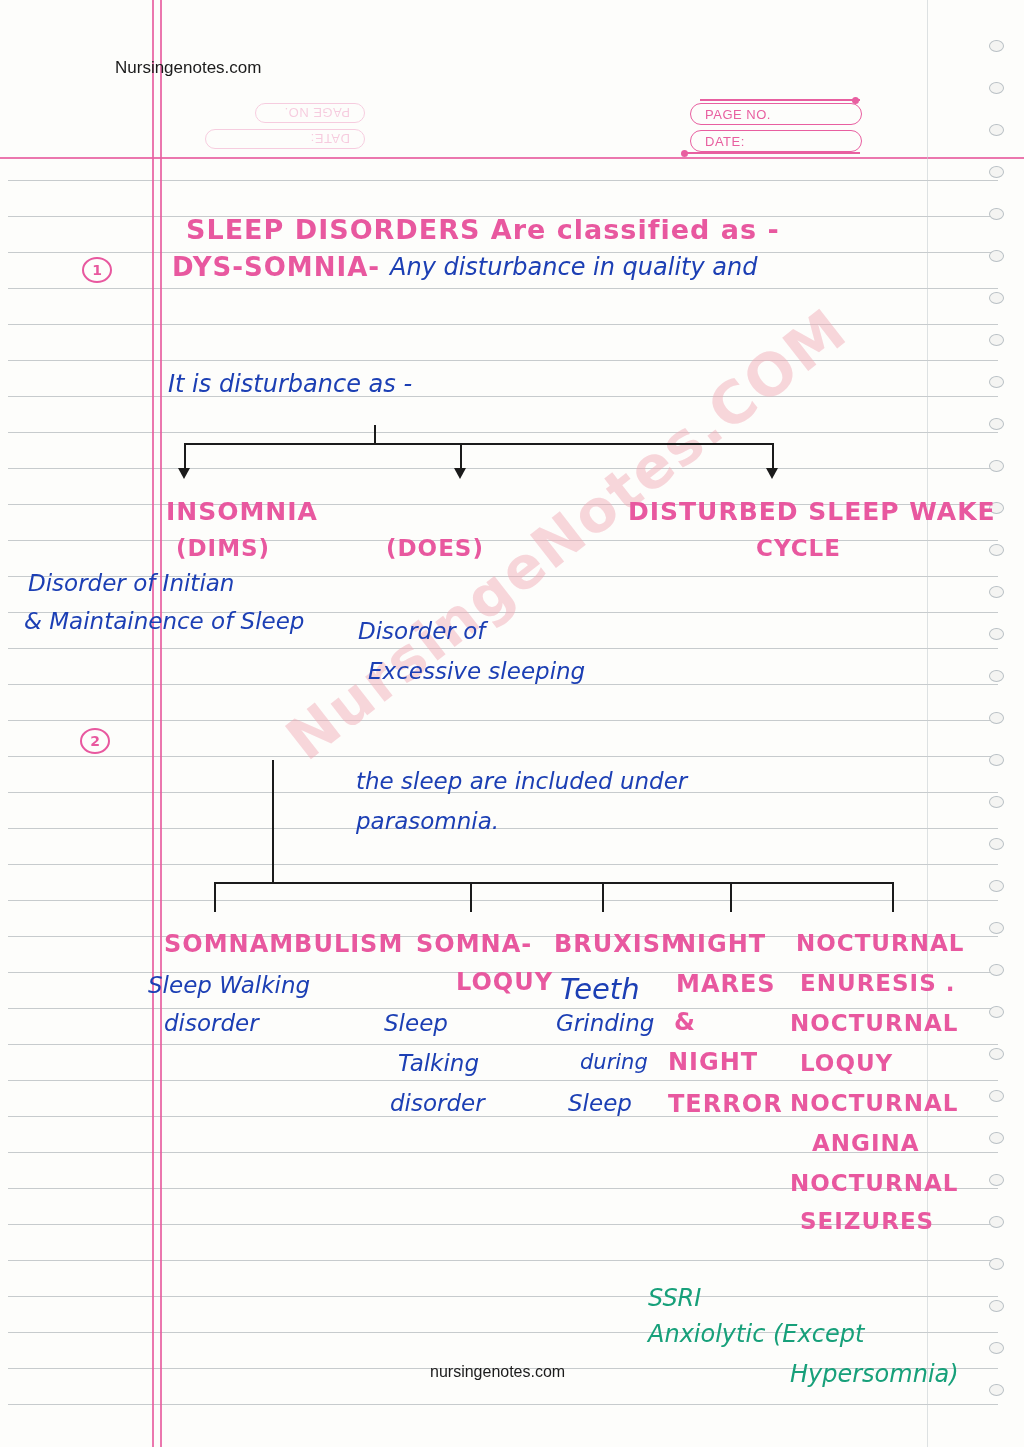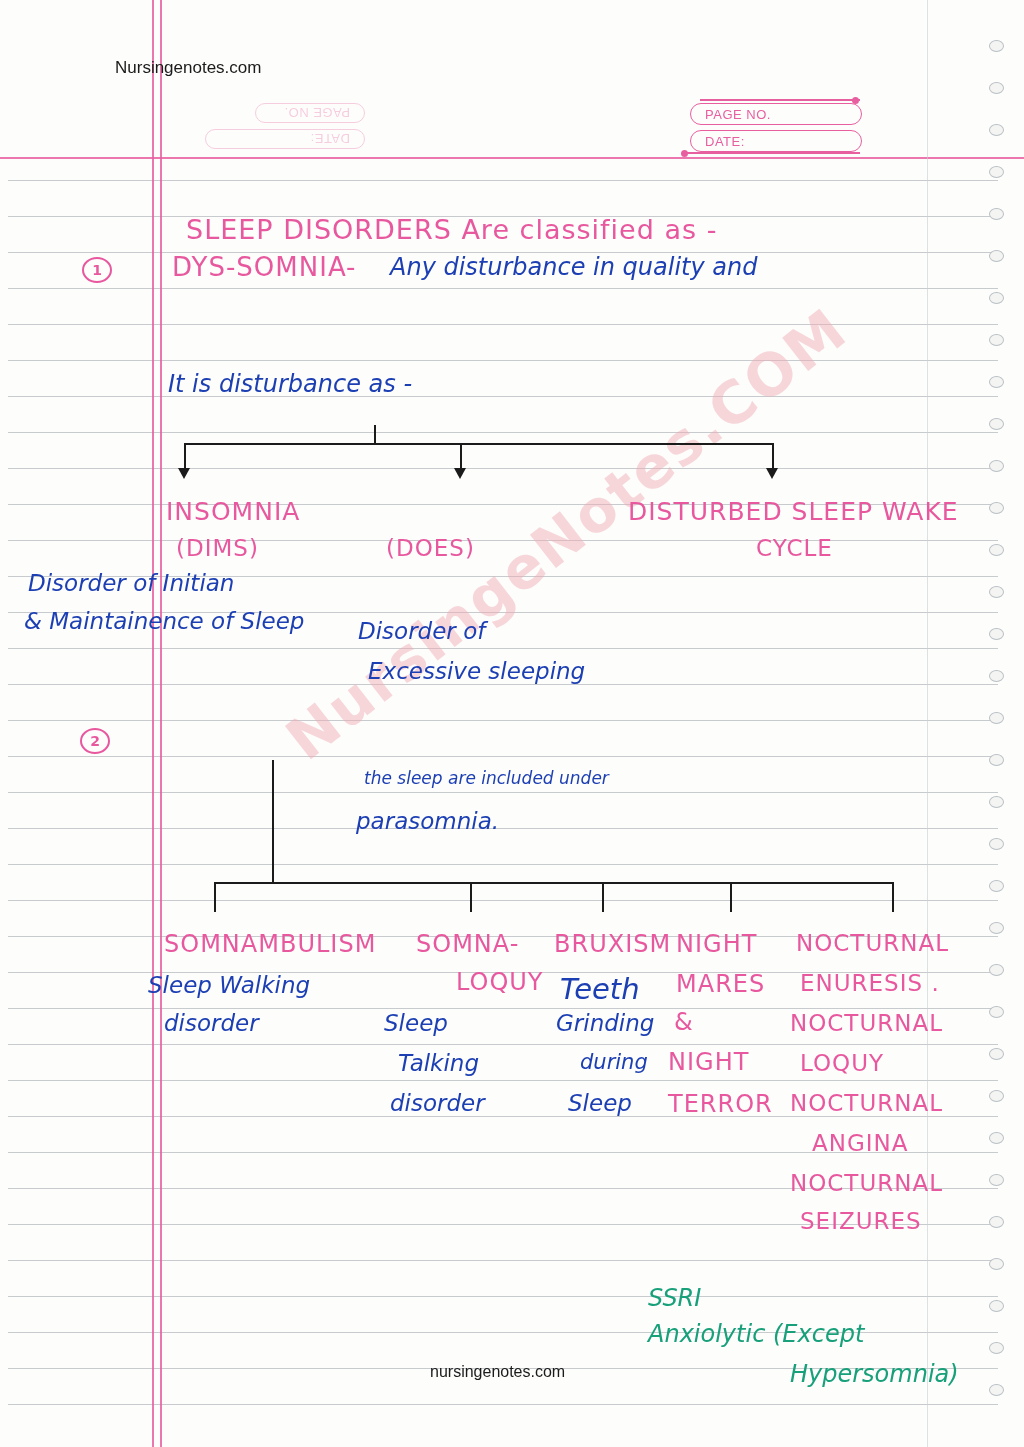--- a/index.html
+++ b/index.html
@@ -127,21 +127,21 @@
     pointer-events: none;
   }
   
   .hw {
     position: absolute;
     font-family: "DejaVu Sans", sans-serif;
     white-space: pre;
   }
   .pink {
     color: #e8589f;
-    font-weight: normal;
+    font-weight: bold;
     letter-spacing: 1px;
   }
   .blue {
     color: #1c3fb4;
     font-style: italic;
   }
   .green {
     color: #17a07a;
     font-style: italic;
   }
@@ -301,21 +301,21 @@
   <div class="hw blue" style="left:24px; top:608px; font-size:23px;">&amp; Maintainence of Sleep</div>
 
   <div class="hw pink" style="left:386px; top:535px; font-size:23px;">(DOES)</div>
   <div class="hw blue" style="left:358px; top:618px; font-size:23px;">Disorder of</div>
   <div class="hw blue" style="left:368px; top:658px; font-size:23px;">Excessive sleeping</div>
 
   <div class="hw pink" style="left:628px; top:497px; font-size:25px;">DISTURBED SLEEP WAKE</div>
   <div class="hw pink" style="left:756px; top:535px; font-size:23px;">CYCLE</div>
 
   <div class="circnum" style="left:80px; top:728px;">2</div>
-  <div class="hw blue" style="left:356px; top:768px; font-size:17px;margin-left:8px;">the sleep are included under</div>
+  <div class="hw blue" style="left:356px; top:768px; font-size:23px;">the sleep are included under</div>
   <div class="hw blue" style="left:356px; top:808px; font-size:23px;">parasomnia.</div>
 
   <div class="ink-v" style="left:272px; top:760px; height:122px;"></div>
   <div class="ink-h" style="left:214px; top:882px; width:680px;"></div>
   <div class="ink-v" style="left:214px; top:882px; height:30px;"></div>
   <div class="ink-v" style="left:470px; top:882px; height:30px;"></div>
   <div class="ink-v" style="left:602px; top:882px; height:30px;"></div>
   <div class="ink-v" style="left:730px; top:882px; height:30px;"></div>
   <div class="ink-v" style="left:892px; top:882px; height:30px;"></div>
 

